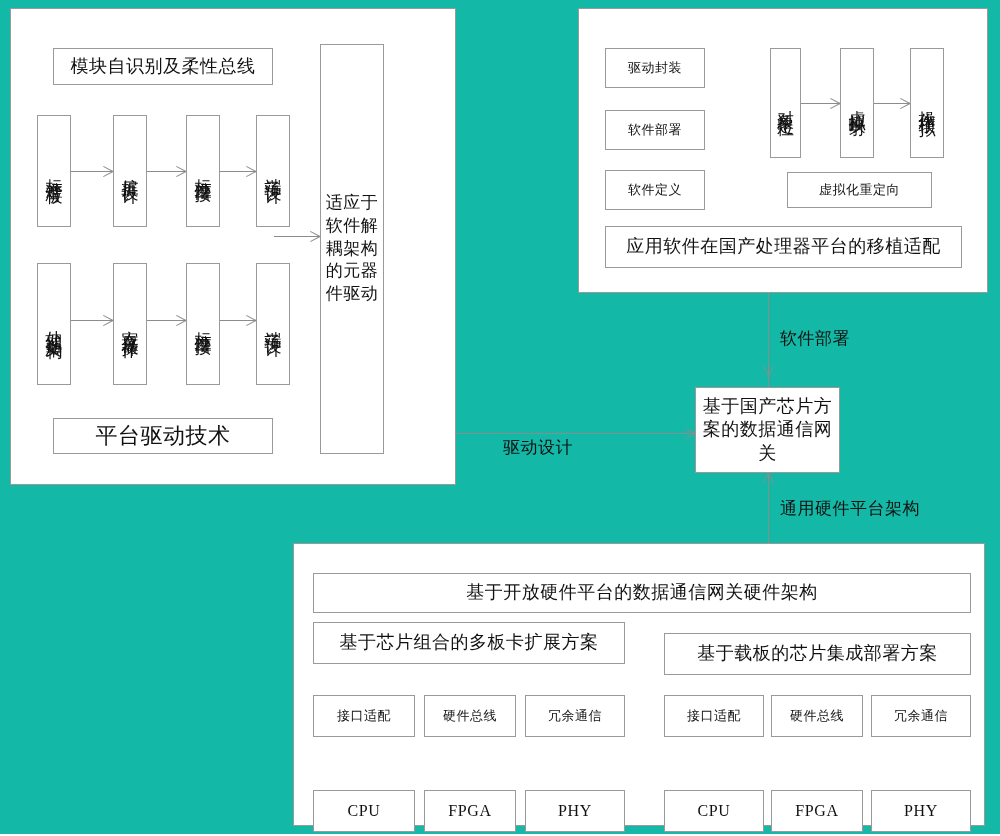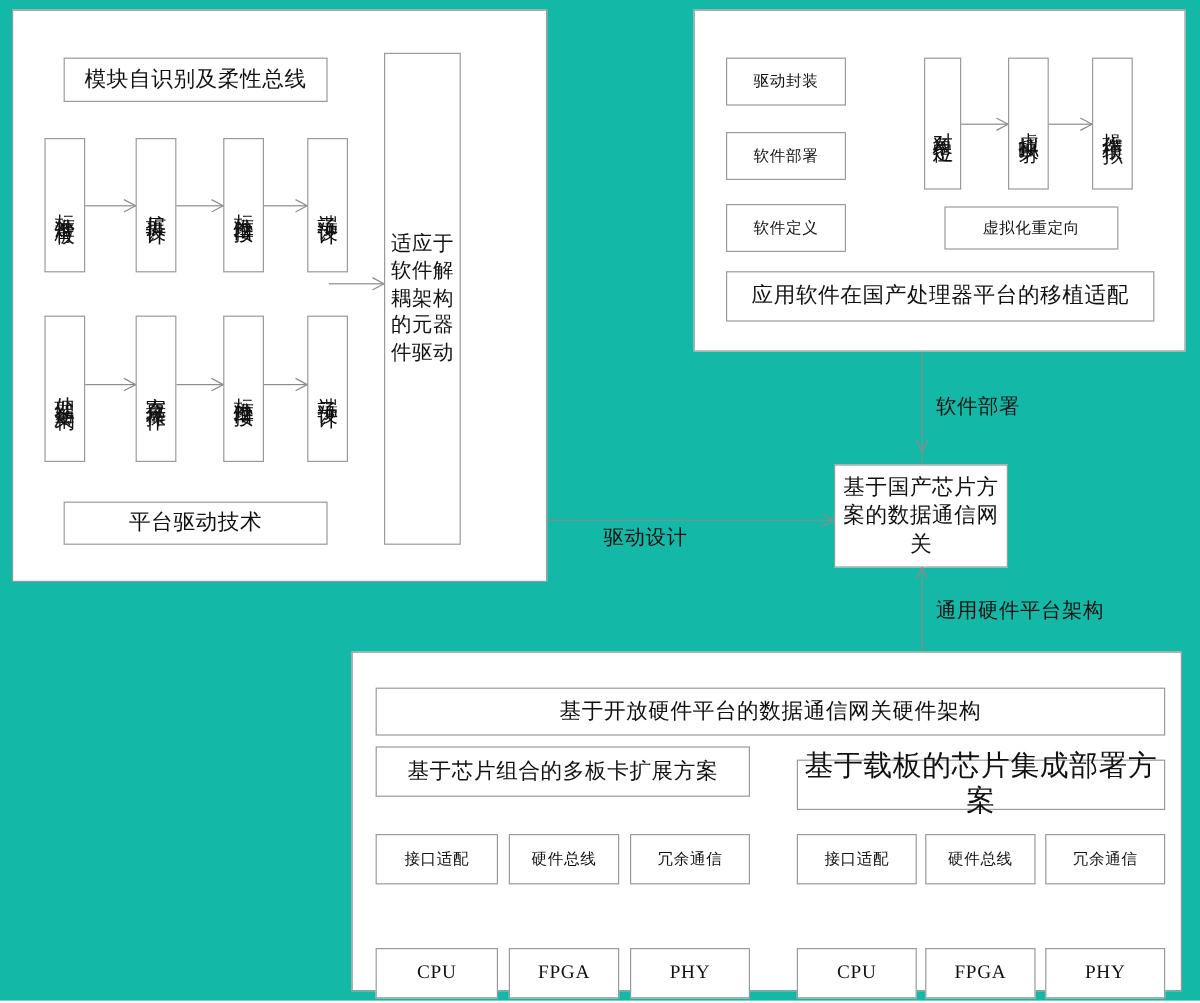--- a/index.html
+++ b/index.html
@@ -136,21 +136,21 @@
   <div class="box vbox" style="left:186px; top:263px; width:34px; height:122px;">标准接口</div>
   <div class="box vbox" style="left:256px; top:263px; width:34px; height:122px;">端子设计</div>
 
   <div class="hline" style="left:71px; top:320px; width:42px;"></div>
   <div class="arrow-r" style="left:113px; top:320px;"></div>
   <div class="hline" style="left:147px; top:320px; width:39px;"></div>
   <div class="arrow-r" style="left:186px; top:320px;"></div>
   <div class="hline" style="left:220px; top:320px; width:36px;"></div>
   <div class="arrow-r" style="left:256px; top:320px;"></div>
 
-  <div class="box" style="left:53px; top:418px; width:220px; height:36px; font-size:18px;">平台驱动技术</div>
+  <div class="box" style="left:53px; top:418px; width:220px; height:36px; font-size:22px;">平台驱动技术</div>
 
   <div class="box wrap-box" style="left:320px; top:44px; width:64px; height:410px; font-size:17px; line-height:1.35;">适应于软件解耦架构的元器件驱动</div>
 
   <div class="hline" style="left:274px; top:236px; width:46px;"></div>
   <div class="arrow-r" style="left:320px; top:236px;"></div>
 
   <div class="panel" style="left:578px; top:8px; width:410px; height:285px;"></div>
 
   <div class="box" style="left:605px; top:48px; width:100px; height:40px;">驱动封装</div>
   <div class="box" style="left:605px; top:110px; width:100px; height:40px;">软件部署</div>
@@ -190,21 +190,21 @@
   <div class="box" style="left:313px; top:622px; width:312px; height:42px; font-size:18px;">基于芯片组合的多板卡扩展方案</div>
 
   <div class="box" style="left:313px; top:695px; width:102px; height:42px;">接口适配</div>
   <div class="box" style="left:424px; top:695px; width:92px; height:42px;">硬件总线</div>
   <div class="box" style="left:525px; top:695px; width:100px; height:42px;">冗余通信</div>
 
   <div class="box latin" style="left:313px; top:753px; width:102px; height:42px;">CPU</div>
   <div class="box latin" style="left:424px; top:753px; width:92px; height:42px;">FPGA</div>
   <div class="box latin" style="left:525px; top:753px; width:100px; height:42px;">PHY</div>
 
-  <div class="box" style="left:664px; top:633px; width:307px; height:42px; font-size:24px;">基于载板的芯片集成部署方案</div>
+  <div class="box" style="left:664px; top:633px; width:307px; height:42px; font-size:18px;">基于载板的芯片集成部署方案</div>
 
   <div class="box" style="left:664px; top:695px; width:100px; height:42px;">接口适配</div>
   <div class="box" style="left:771px; top:695px; width:92px; height:42px;">硬件总线</div>
   <div class="box" style="left:871px; top:695px; width:100px; height:42px;">冗余通信</div>
 
   <div class="box latin" style="left:664px; top:753px; width:100px; height:42px;">CPU</div>
   <div class="box latin" style="left:771px; top:753px; width:92px; height:42px;">FPGA</div>
   <div class="box latin" style="left:871px; top:753px; width:100px; height:42px;">PHY</div>
 
 </div>

